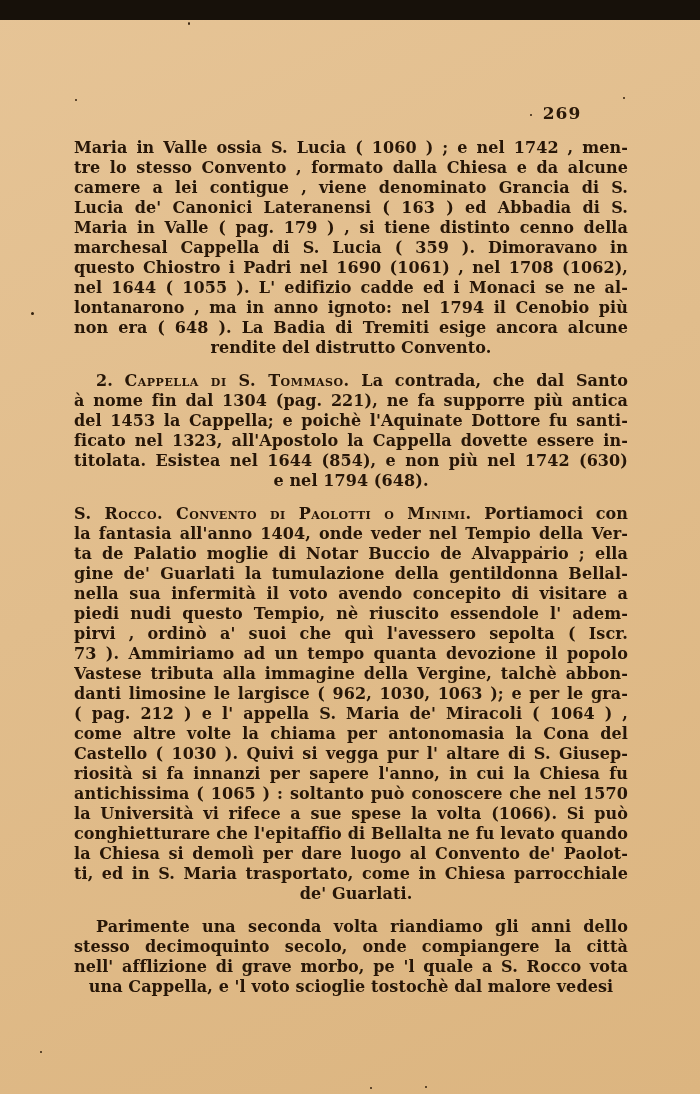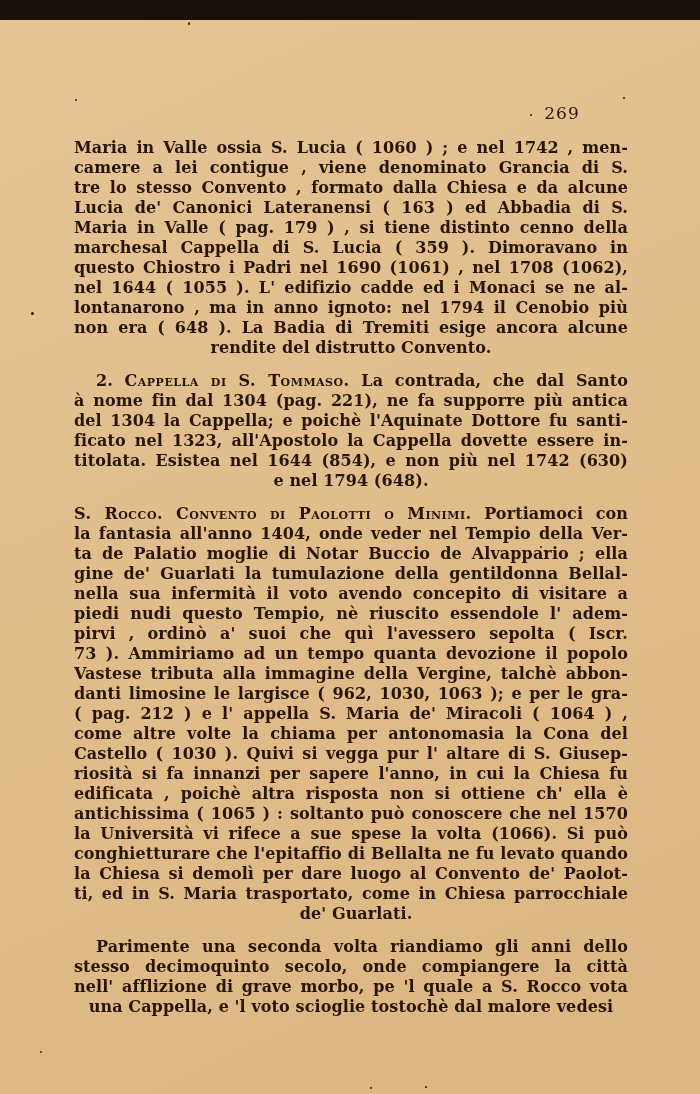--- a/index.html
+++ b/index.html
@@ -10,21 +10,21 @@
     -webkit-font-smoothing:antialiased;
   }
   .top-band{
     position:absolute;top:0;left:0;width:700px;height:20px;background:#17110a;
     clip-path:polygon(0 0,700 0,700 11,678 13,652 9,624 12,599 10,574 12,547 8,
       520 12,494 10,467 13,441 9,414 11,389 9,364 13,339 11,311 13,284 9,257 11,
       231 9,204 12,179 10,157 14,141 18,122 17,101 13,80 15,54 16,29 14,11 17,0 15);
   }
   .page-number{
     position:absolute;left:538px;top:103px;width:48px;text-align:center;
-    color:#2a1808;font-size:17px;font-weight:400;letter-spacing:1px;
+    color:#2a1808;font-size:17px;font-weight:700;letter-spacing:1px;
   }
   .text-block{
     position:absolute;left:61px;top:125px;width:580px;
     color:#271607;font-size:16px;line-height:20px;font-weight:700;
     letter-spacing:.1px;
   }
   .para{margin:13px;}
   .line{
     height:20px;overflow:hidden;text-align:center;
   }
@@ -37,55 +37,54 @@
 </head>
 <body>
 
 <div class="top-band"></div>
 
 <div class="page-number">269</div>
 
 <main class="text-block">
     <div class="para">
       <div class="line just">Maria in Valle ossia S. Lucia ( 1060 ) ; e nel 1742 , men-</div>
+      <div class="line just">tre lo stesso Convento , formato dalla Chiesa e da alcune</div>
       <div class="line just">camere a lei contigue , viene denominato Grancia di S.</div>
-      <div class="line just">tre lo stesso Convento , formato dalla Chiesa e da alcune</div>
       <div class="line just">Lucia de' Canonici Lateranensi ( 163 ) ed Abbadia di S.</div>
       <div class="line just">Maria in Valle ( pag. 179 ) , si tiene distinto cenno della</div>
       <div class="line just">marchesal Cappella di S. Lucia ( 359 ). Dimoravano in</div>
       <div class="line just">questo Chiostro i Padri nel 1690 (1061) , nel 1708 (1062),</div>
       <div class="line just">nel 1644 ( 1055 ). L' edifizio cadde ed i Monaci se ne al-</div>
       <div class="line just">lontanarono , ma in anno ignoto: nel 1794 il Cenobio più</div>
       <div class="line just">non era ( 648 ). La Badia di Tremiti esige ancora alcune</div>
       <div class="line">rendite del distrutto Convento.</div>
     </div>
     <div class="para">
       <div class="line just indent"><span>2. </span><span class="sc">Cappella di S. Tommaso.</span><span> La contrada, che dal Santo</span></div>
       <div class="line just">à nome fin dal 1304 (pag. 221), ne fa supporre più antica</div>
-      <div class="line just">del 1304 la Cappella; e poichè l'Aquinate Dottore fu santi-</div>
+      <div class="line just">del 1453 la Cappella; e poichè l'Aquinate Dottore fu santi-</div>
       <div class="line just">ficato nel 1323, all'Apostolo la Cappella dovette essere in-</div>
       <div class="line just">titolata. Esistea nel 1644 (854), e non più nel 1742 (630)</div>
       <div class="line">e nel 1794 (648).</div>
     </div>
     <div class="para">
       <div class="line just"><span class="sc">S. Rocco. Convento di Paolotti o Minimi.</span><span> Portiamoci con</span></div>
       <div class="line just">la fantasia all'anno 1404, onde veder nel Tempio della Ver-</div>
       <div class="line just">ta de Palatio moglie di Notar Buccio de Alvappario ; ella</div>
       <div class="line just">gine de' Guarlati la tumulazione della gentildonna Bellal-</div>
       <div class="line just">nella sua infermità il voto avendo concepito di visitare a</div>
       <div class="line just">piedi nudi questo Tempio, nè riuscito essendole l' adem-</div>
       <div class="line just">pirvi , ordinò a' suoi che quì l'avessero sepolta ( Iscr.</div>
       <div class="line just">73 ). Ammiriamo ad un tempo quanta devozione il popolo</div>
       <div class="line just">Vastese tributa alla immagine della Vergine, talchè abbon-</div>
       <div class="line just">danti limosine le largisce ( 962, 1030, 1063 ); e per le gra-</div>
       <div class="line just">( pag. 212 ) e l' appella S. Maria de' Miracoli ( 1064 ) ,</div>
       <div class="line just">come altre volte la chiama per antonomasia la Cona del</div>
       <div class="line just">Castello ( 1030 ). Quivi si vegga pur l' altare di S. Giusep-</div>
       <div class="line just">riosità si fa innanzi per sapere l'anno, in cui la Chiesa fu</div>
-      <div class="line just">edificata , poichè altra risposta non si ottiene ch' ella è</div>
       <div class="line just">antichissima ( 1065 ) : soltanto può conoscere che nel 1570</div>
       <div class="line just">la Università vi rifece a sue spese la volta (1066). Si può</div>
       <div class="line just">conghietturare che l'epitaffio di Bellalta ne fu levato quando</div>
       <div class="line just">la Chiesa si demolì per dare luogo al Convento de' Paolot-</div>
       <div class="line just">ti, ed in S. Maria trasportato, come in Chiesa parrocchiale</div>
       <div class="line indent-sm">de' Guarlati.</div>
     </div>
     <div class="para">
       <div class="line just indent">Parimente una seconda volta riandiamo gli anni dello</div>
       <div class="line just">stesso decimoquinto secolo, onde compiangere la città nostra</div>

